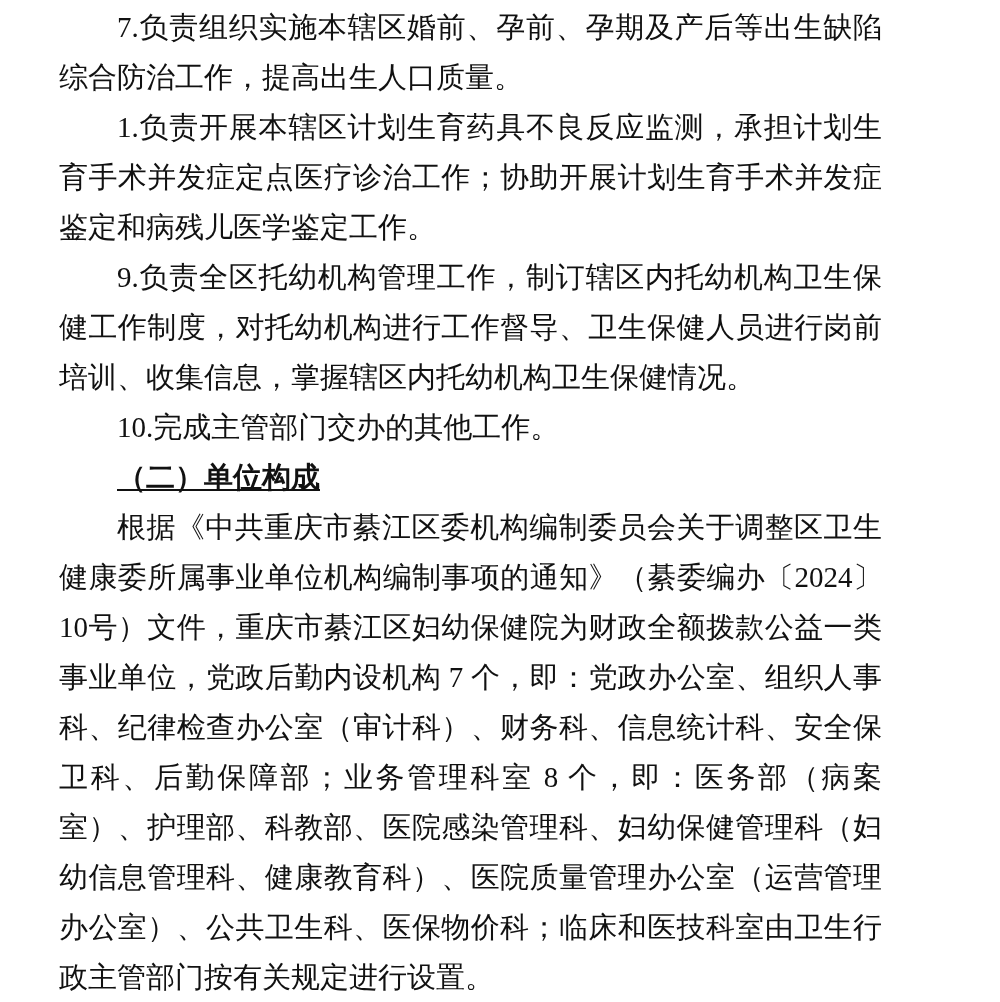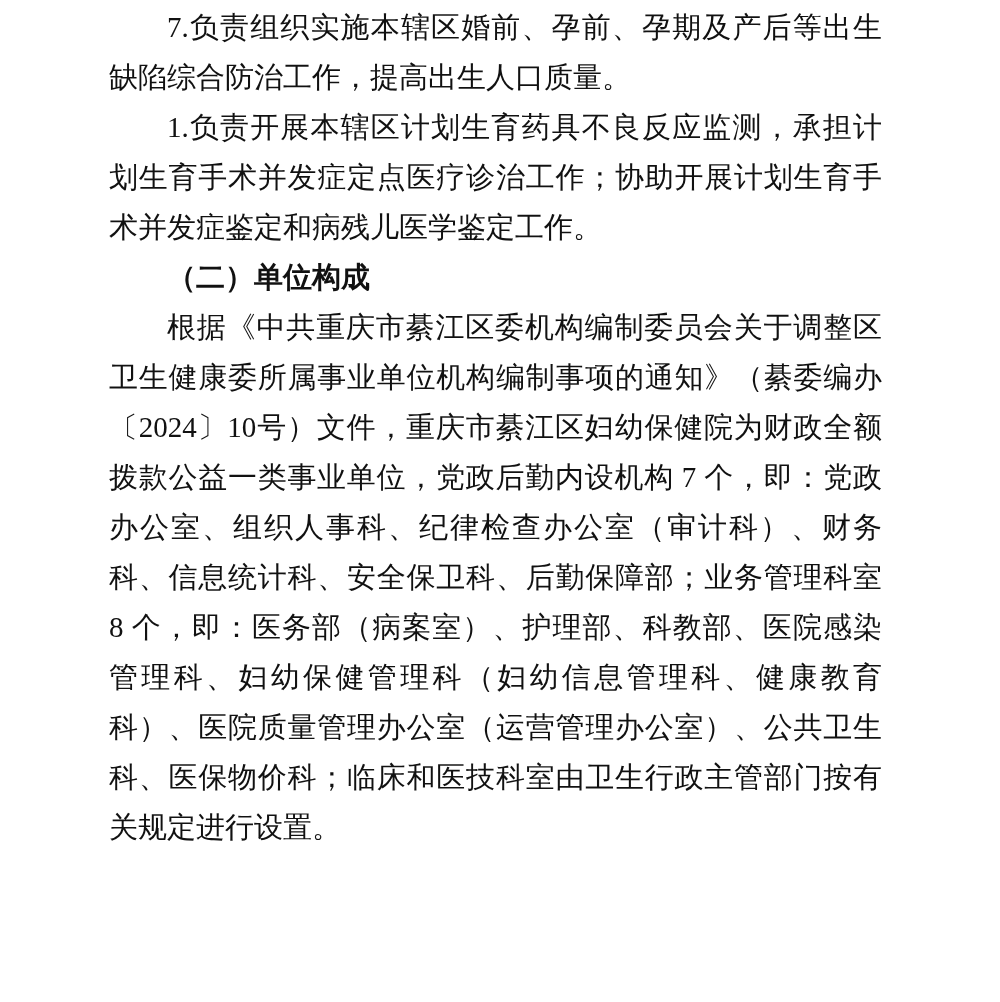--- a/index.html
+++ b/index.html
@@ -5,40 +5,43 @@
   html, body {
     margin: 0;
     padding: 0;
     background: #ffffff;
   }
   .page {
     position: relative;
     width: 1000px;
     height: 1002px;
     box-sizing: border-box;
-    padding: 2px 118px 0 109px;
+    padding: 2px 118px 0 59px;
     background: #ffffff;
     font-family: "Liberation Serif", "DejaVu Serif", serif;
     font-size: 29px;
     line-height: 50px;
     color: #111111;
     overflow: hidden;
   }
   .para {
     margin: 0;
     text-indent: 2em;
     text-align: justify;
     text-justify: inter-ideograph;
     word-break: break-all;
   }
   .para.heading {
     font-weight: bold;
+    text-decoration: underline;
   }
 </style>
 </head>
 <body>
 
 <div class="page">
   <p class="para">7.负责组织实施本辖区婚前、孕前、孕期及产后等出生缺陷综合防治工作，提高出生人口质量。</p>
   <p class="para">1.负责开展本辖区计划生育药具不良反应监测，承担计划生育手术并发症定点医疗诊治工作；协助开展计划生育手术并发症鉴定和病残儿医学鉴定工作。</p>
+  <p class="para">9.负责全区托幼机构管理工作，制订辖区内托幼机构卫生保健工作制度，对托幼机构进行工作督导、卫生保健人员进行岗前培训、收集信息，掌握辖区内托幼机构卫生保健情况。</p>
+  <p class="para">10.完成主管部门交办的其他工作。</p>
   <p class="para heading">（二）单位构成</p>
   <p class="para">根据《中共重庆市綦江区委机构编制委员会关于调整区卫生健康委所属事业单位机构编制事项的通知》（綦委编办〔2024〕10号）文件，重庆市綦江区妇幼保健院为财政全额拨款公益一类事业单位，党政后勤内设机构 7 个，即：党政办公室、组织人事科、纪律检查办公室（审计科）、财务科、信息统计科、安全保卫科、后勤保障部；业务管理科室 8 个，即：医务部（病案室）、护理部、科教部、医院感染管理科、妇幼保健管理科（妇幼信息管理科、健康教育科）、医院质量管理办公室（运营管理办公室）、公共卫生科、医保物价科；临床和医技科室由卫生行政主管部门按有关规定进行设置。</p>
 </div>
 
 </body></html>

